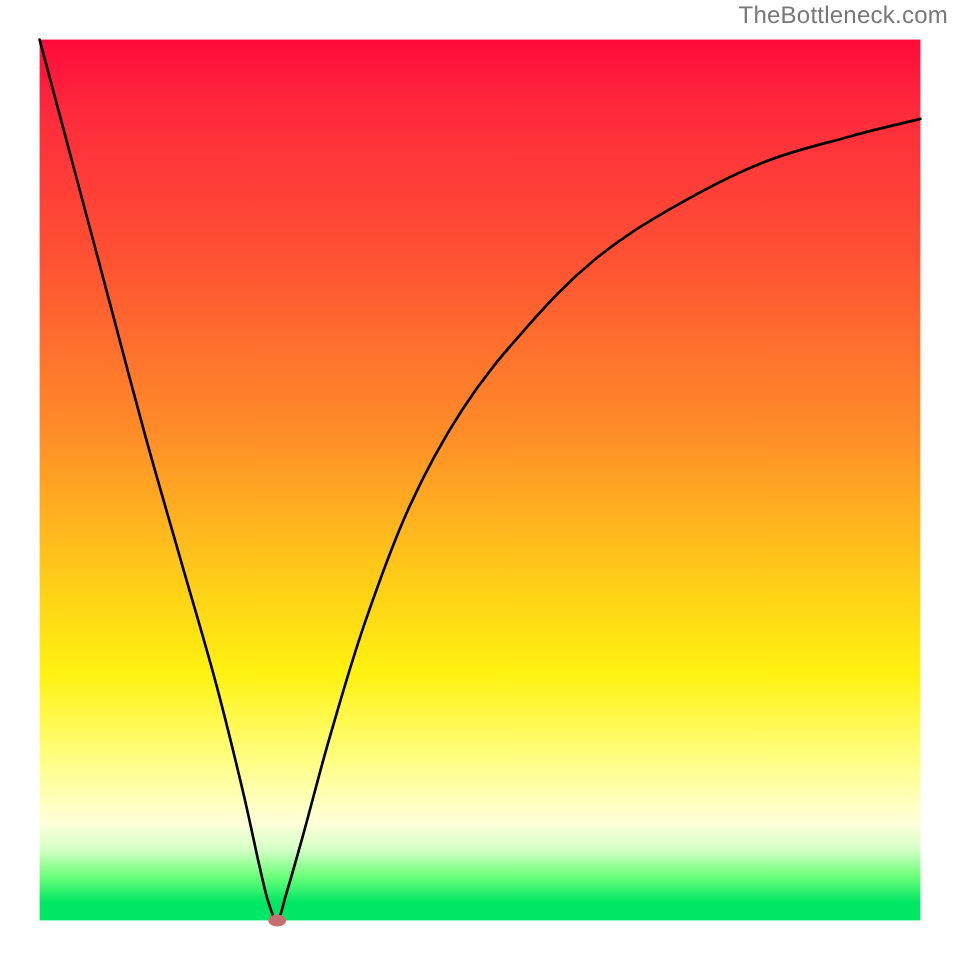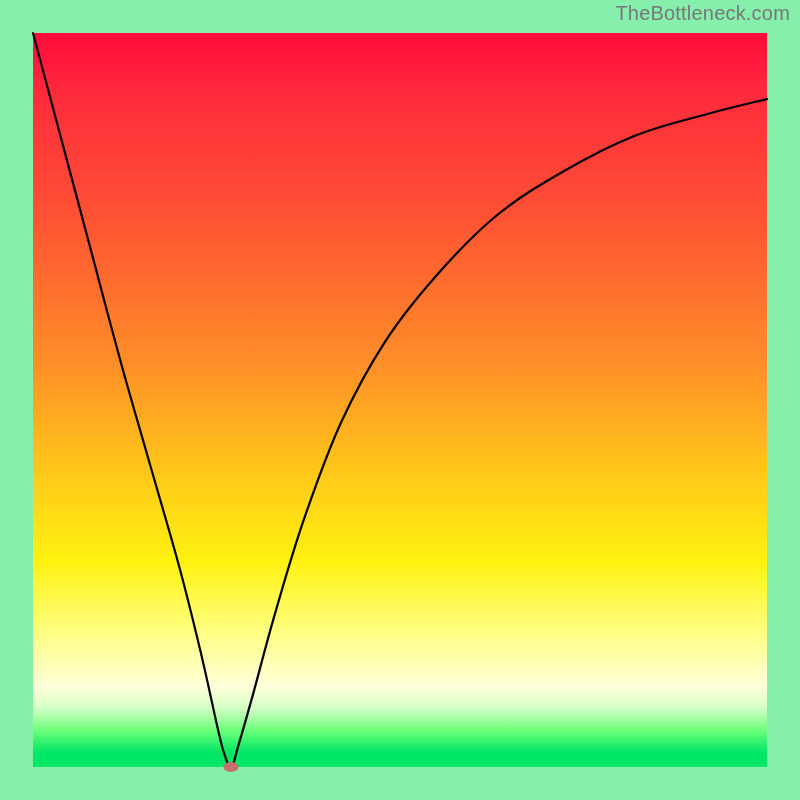--- a/index.html
+++ b/index.html
@@ -8,21 +8,21 @@
     width: 800px;
     height: 800px;
     overflow: hidden;
     background: #000;
     font-family: Arial, Helvetica, sans-serif;
   }
   .frame {
     position: relative;
     width: 800px;
     height: 800px;
-    background: #86efac;
+    background: #ffffff;
   }
   .plot {
     position: absolute;
     left: 33px;
     top: 33px;
     width: 734px;
     height: 734px;
     
     background: linear-gradient(to bottom,
       #ff0a3a 0%,

